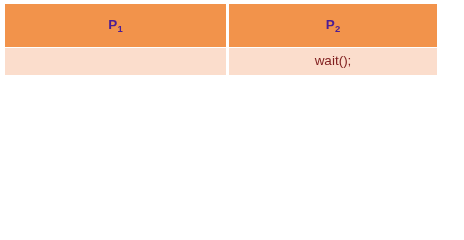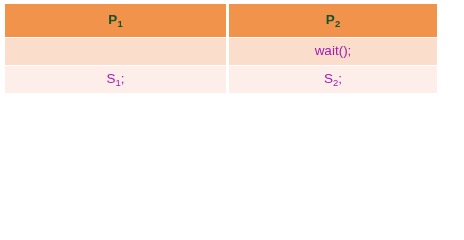--- a/index.html
+++ b/index.html
@@ -36,36 +36,36 @@
 
   .sync-table th,
   .sync-table td {
     padding: 0;
     margin: 0;
     text-align: center;
     vertical-align: middle;
     line-height: 1;
   }
   .head-cell {
-    height: 33px;
+    height: 43px;
     background: #F2934B;
-    color: #14532d;
+    color: #4c1d95;
     font-weight: bold;
     font-size: 13.5px;
     letter-spacing: 0.2px;
   }
   .gutter-cell {
     background: #ffffff;
     padding: 0;
     font-size: 0;
     line-height: 0;
   }
   .body-cell {
     height: 27px;
-    color: #a21caf;
+    color: #7f1d1d;
     font-weight: normal;
     font-size: 13.5px;
   }
   .row-a .body-cell { background: #FBDDCC; }
   .row-b .body-cell { background: #FDEEE9; }
 
   .rowsep td,
   .rowsep th {
     height: 1px;
     background: #ffffff;
@@ -126,29 +126,20 @@
           <span class="cell-text"><span>wait();</span><span class="sub"></span><span></span></span>
         </td>
       </tr>
 
       <tr class="rowsep">
         <td></td>
         <td></td>
         <td></td>
       </tr>
 
-      <tr class="row-b">
-        <td class="body-cell">
-          <span class="cell-text"><span>S</span><span class="sub">1</span><span>;</span></span>
-        </td>
-        <td class="gutter-cell"></td>
-        <td class="body-cell">
-          <span class="cell-text"><span>S</span><span class="sub">2</span><span>;</span></span>
-        </td>
-      </tr>
 
       <tr class="rowsep">
         <td></td>
         <td></td>
         <td></td>
       </tr>
 
 
     </tbody>
   </table>

